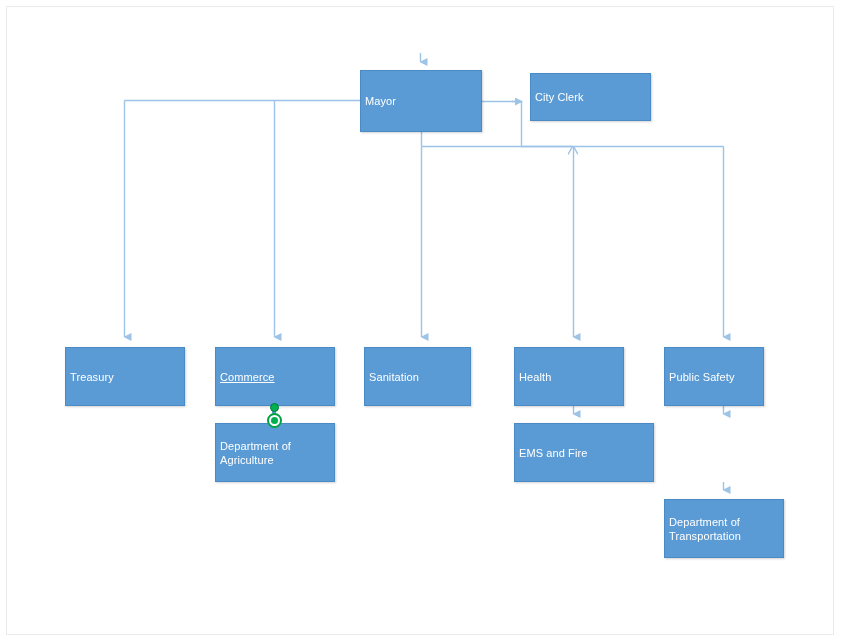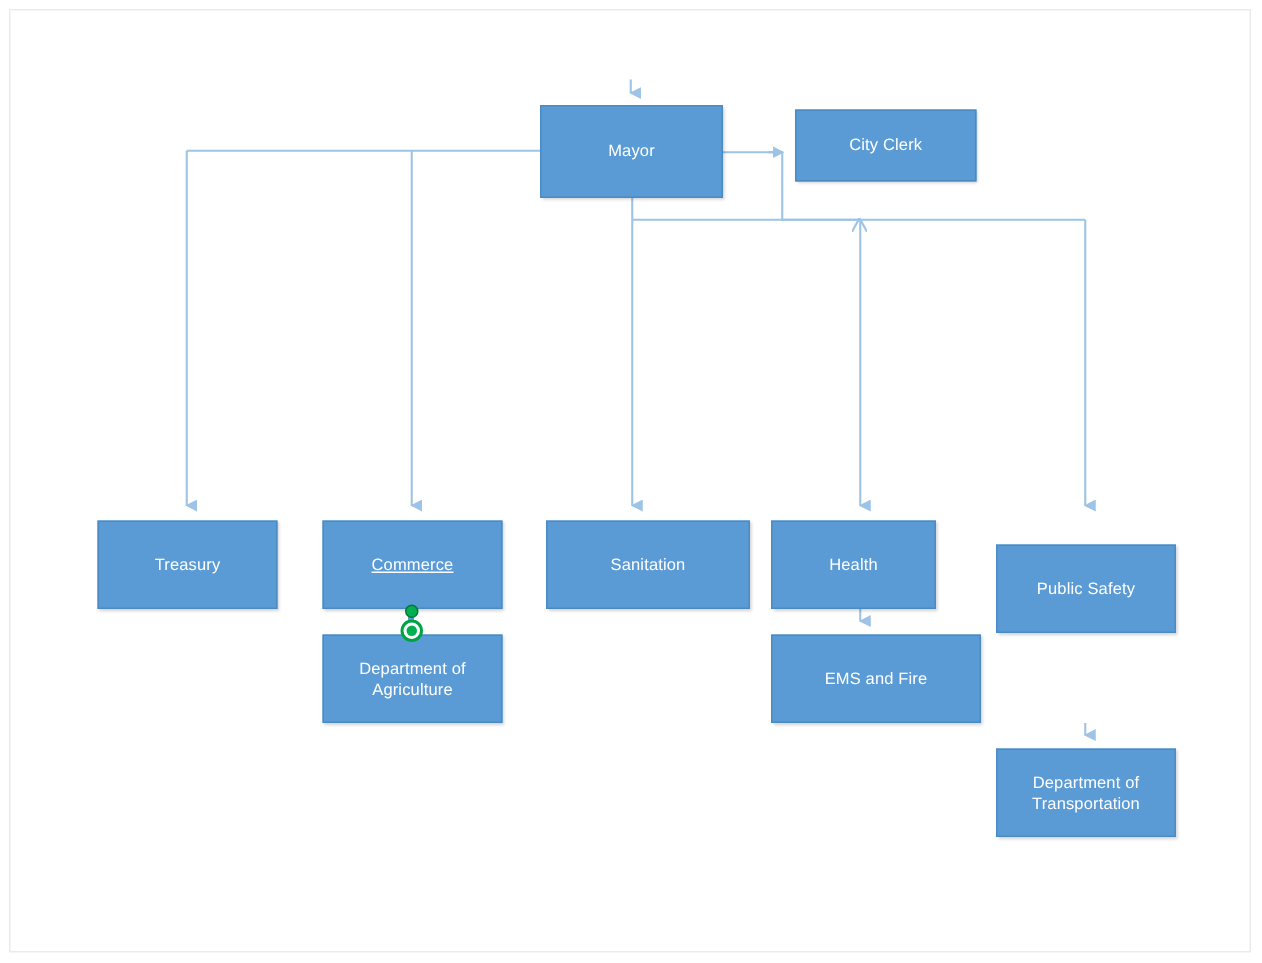--- a/index.html
+++ b/index.html
@@ -36,21 +36,20 @@
   }
   .node {
     position: absolute;
     background: #5b9bd5;
     border: 1px solid #4a8bc7;
     box-sizing: border-box;
     box-shadow: 1px 1px 2px rgba(0,0,0,0.18);
     display: flex;
     align-items: center;
     justify-content: center;
-    text-align: center;
     color: #ffffff;
     font-size: 11px;
     line-height: 14px;
     font-family: "Liberation Sans", sans-serif;
     letter-spacing: 0.1px;
     padding: 2px 4px;
     user-select: none;
   }
   .node span {
     display: block;
@@ -144,29 +143,29 @@
   </div>
 
   <div class="node" style="left:65px; top:347px; width:120px; height:59px;">
     <span>Treasury</span>
   </div>
 
   <div class="node" style="left:215px; top:347px; width:120px; height:59px;text-decoration:underline;">
     <span>Commerce</span>
   </div>
 
-  <div class="node" style="left:364px; top:347px; width:136px; height:59px;">
+  <div class="node" style="left:364px; top:347px; width:107px; height:59px;">
     <span>Sanitation</span>
   </div>
 
   <div class="node" style="left:514px; top:347px; width:110px; height:59px;">
     <span>Health</span>
   </div>
 
-  <div class="node" style="left:664px; top:363px; width:120px; height:59px;">
+  <div class="node" style="left:664px; top:347px; width:100px; height:59px;">
     <span>Public Safety</span>
   </div>
 
   <div class="node" style="left:215px; top:423px; width:120px; height:59px;">
     <span>Department of<br>Agriculture</span>
   </div>
 
   <div class="node" style="left:514px; top:423px; width:140px; height:59px;">
     <span>EMS and Fire</span>
   </div>

